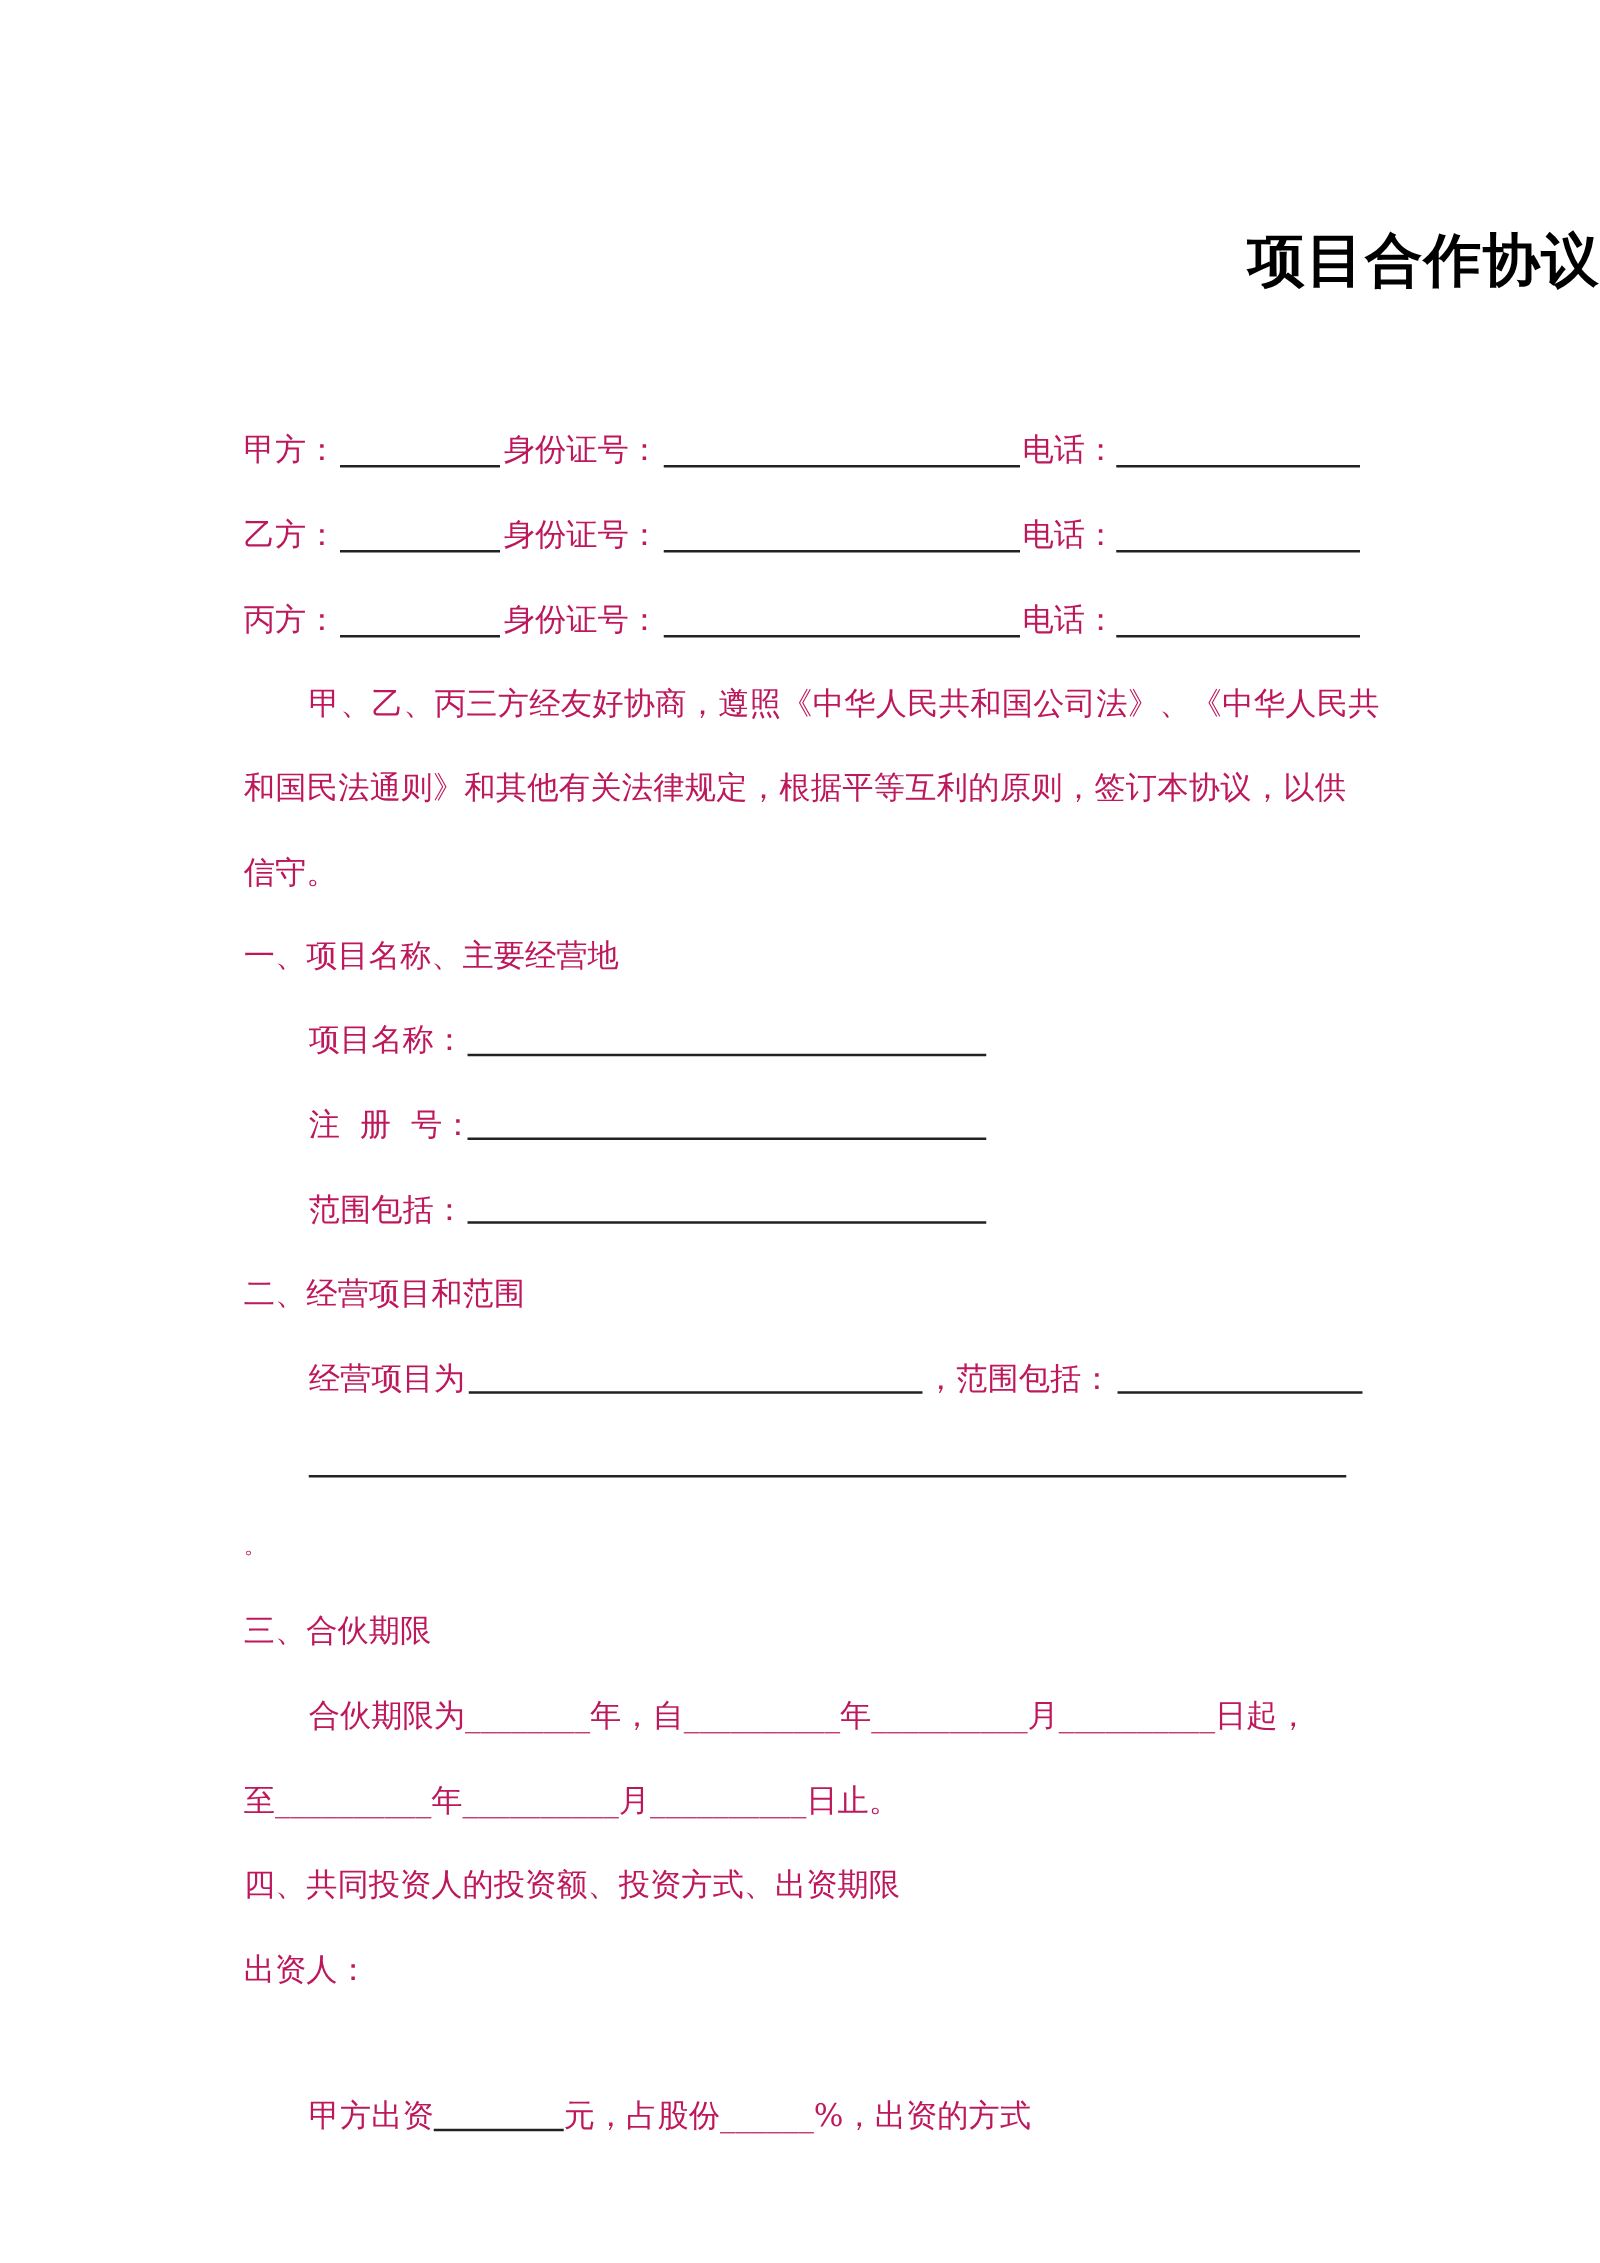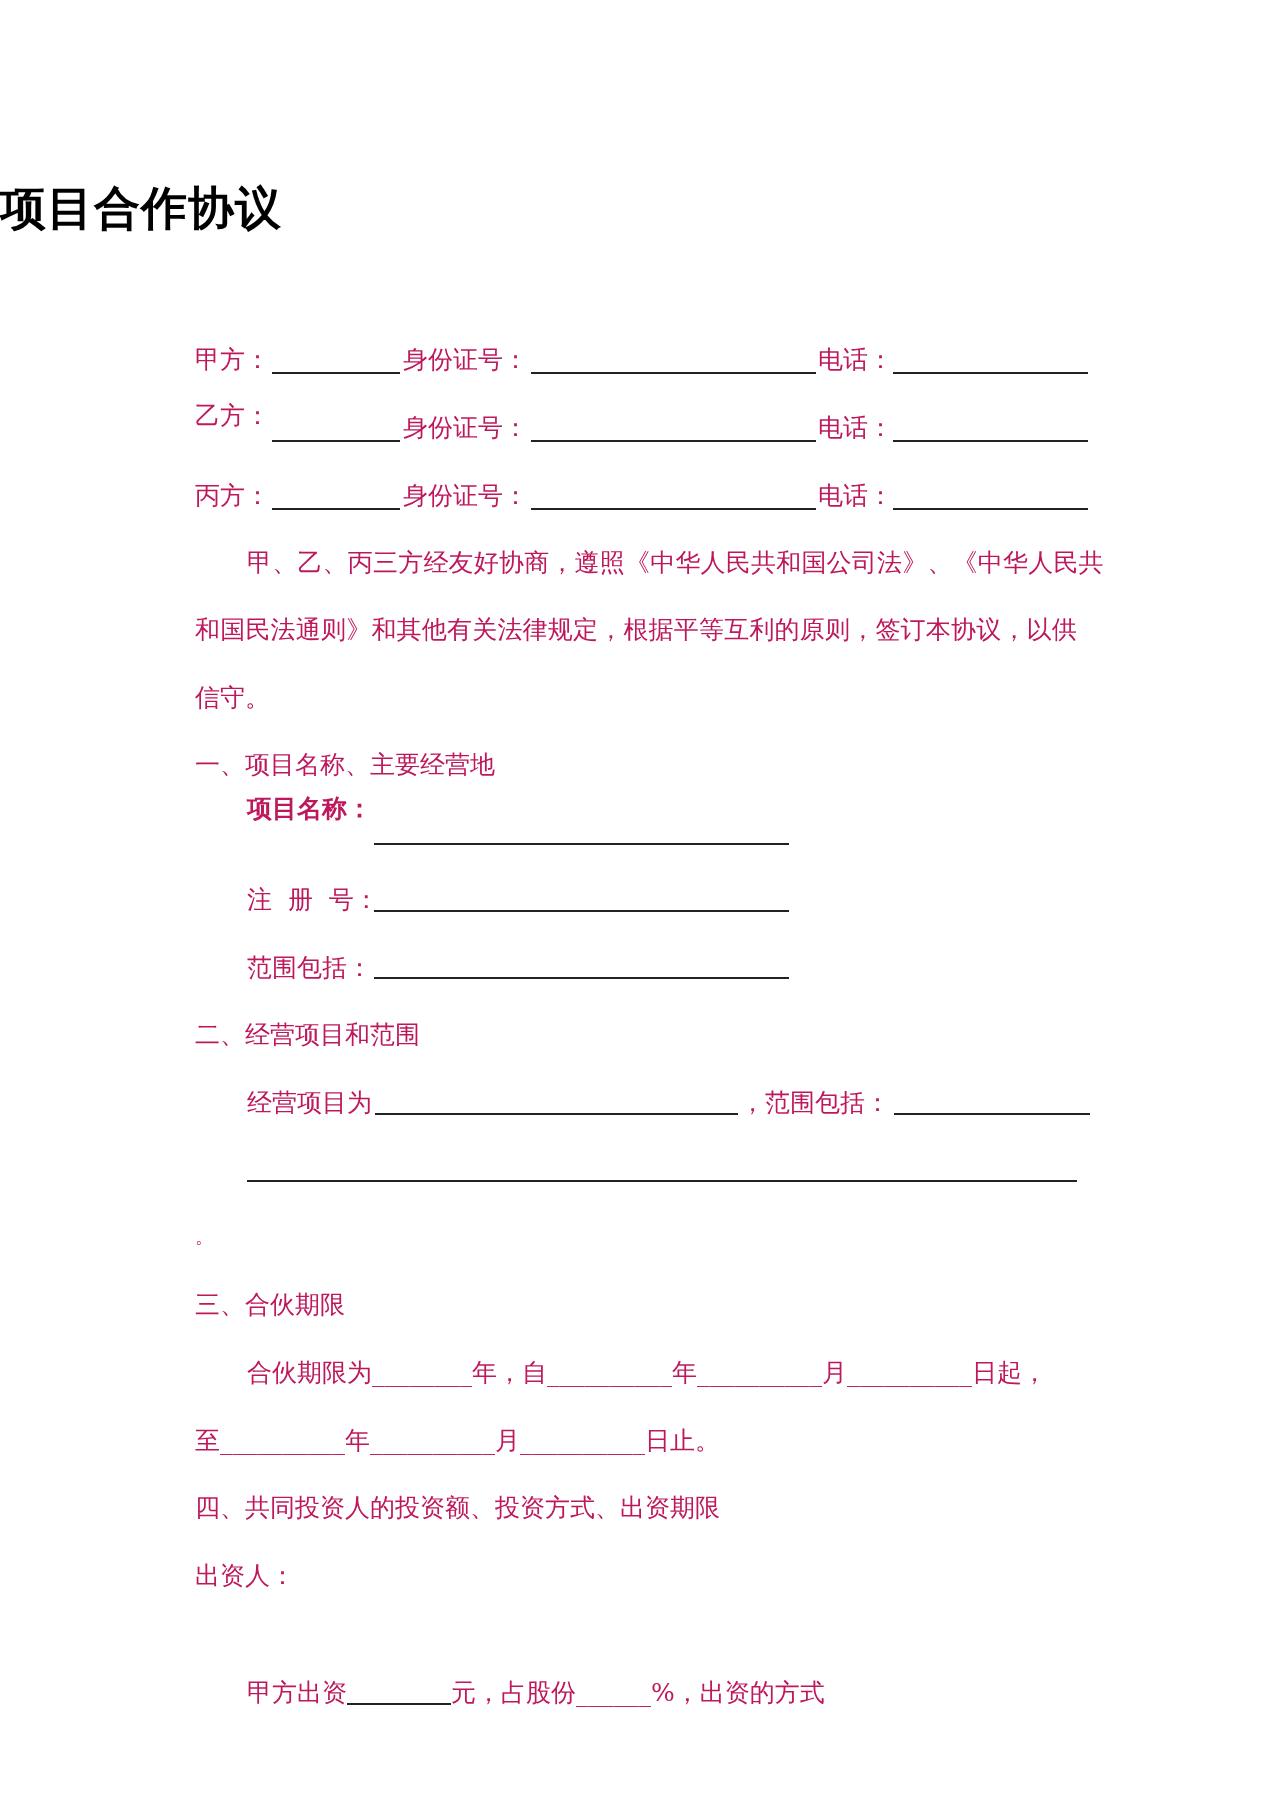--- a/index.html
+++ b/index.html
@@ -4,21 +4,21 @@
 <style>
   html, body { margin: 0; padding: 0; background: #ffffff; }
   body {
     width: 1280px; height: 1810px; position: relative; overflow: hidden;
     font-family: "DejaVu Serif", "Liberation Serif", serif;
     color: #1a1a1a;
   }
   .page { position: absolute; left: 0; top: 0; width: 1280px; height: 1810px; background: #fff; }
   .title {
     position: absolute; left: 0; width: 1280px; top: 178px;
-    text-align: left; font-size: 46px; font-weight: bold; letter-spacing: 1px;
+    text-align: right; font-size: 46px; font-weight: bold; letter-spacing: 1px;
     color: #000; line-height: 60px;
   }
   .line {
     position: absolute; left: 195px; height: 34px; line-height: 34px;
     font-size: 25px; white-space: nowrap; color: #be185d;
   }
   .blank {
     display: inline-block; border-bottom: 2px solid #222; height: 28px;
     vertical-align: baseline; margin: 0 0 -4px 0;
   }
@@ -34,21 +34,21 @@
 
   <div class="line" style="top:343px;">
     <span>甲方：</span>
   </div>
   <div class="ul" style="left:272px; width:128px; top:372px;"></div>
   <div class="line" style="top:343px; left:403px;">身份证号：</div>
   <div class="ul" style="left:531px; width:285px; top:372px;"></div>
   <div class="line" style="top:343px; left:818px;">电话：</div>
   <div class="ul" style="left:893px; width:195px; top:372px;"></div>
 
-  <div class="line" style="top:399px;">
+  <div class="line" style="top:411px;">
     <span>乙方：</span>
   </div>
   <div class="ul" style="left:272px; width:128px; top:440px;"></div>
   <div class="line" style="top:411px; left:403px;">身份证号：</div>
   <div class="ul" style="left:531px; width:285px; top:440px;"></div>
   <div class="line" style="top:411px; left:818px;">电话：</div>
   <div class="ul" style="left:893px; width:195px; top:440px;"></div>
 
   <div class="line" style="top:479px;">
     <span>丙方：</span>
@@ -58,21 +58,21 @@
   <div class="ul" style="left:531px; width:285px; top:508px;"></div>
   <div class="line" style="top:479px; left:818px;">电话：</div>
   <div class="ul" style="left:893px; width:195px; top:508px;"></div>
 
   <div class="line" style="top:546px; left:247px; letter-spacing:0.2px;text-align:center;">甲、乙、丙三方经友好协商，遵照《中华人民共和国公司法》、《中华人民共</div>
   <div class="line" style="top:613px; letter-spacing:0.2px;">和国民法通则》和其他有关法律规定，根据平等互利的原则，签订本协议，以供</div>
   <div class="line" style="top:681px;">信守。</div>
 
   <div class="line" style="top:748px;">一、项目名称、主要经营地</div>
 
-  <div class="line" style="top:792px; left:247px; white-space:pre;font-weight:bold;">项目名称：</div>
+  <div class="line" style="top:815px; left:247px; white-space:pre;">项目名称：</div>
   <div class="ul" style="left:374px; width:415px; top:843px;"></div>
 
   <div class="line" style="top:883px; left:247px; white-space:pre;">注  册  号：</div>
   <div class="ul" style="left:374px; width:415px; top:910px;"></div>
 
   <div class="line" style="top:951px; left:247px;">范围包括：</div>
   <div class="ul" style="left:374px; width:415px; top:977px;"></div>
 
   <div class="line" style="top:1018px;">二、经营项目和范围</div>
 

